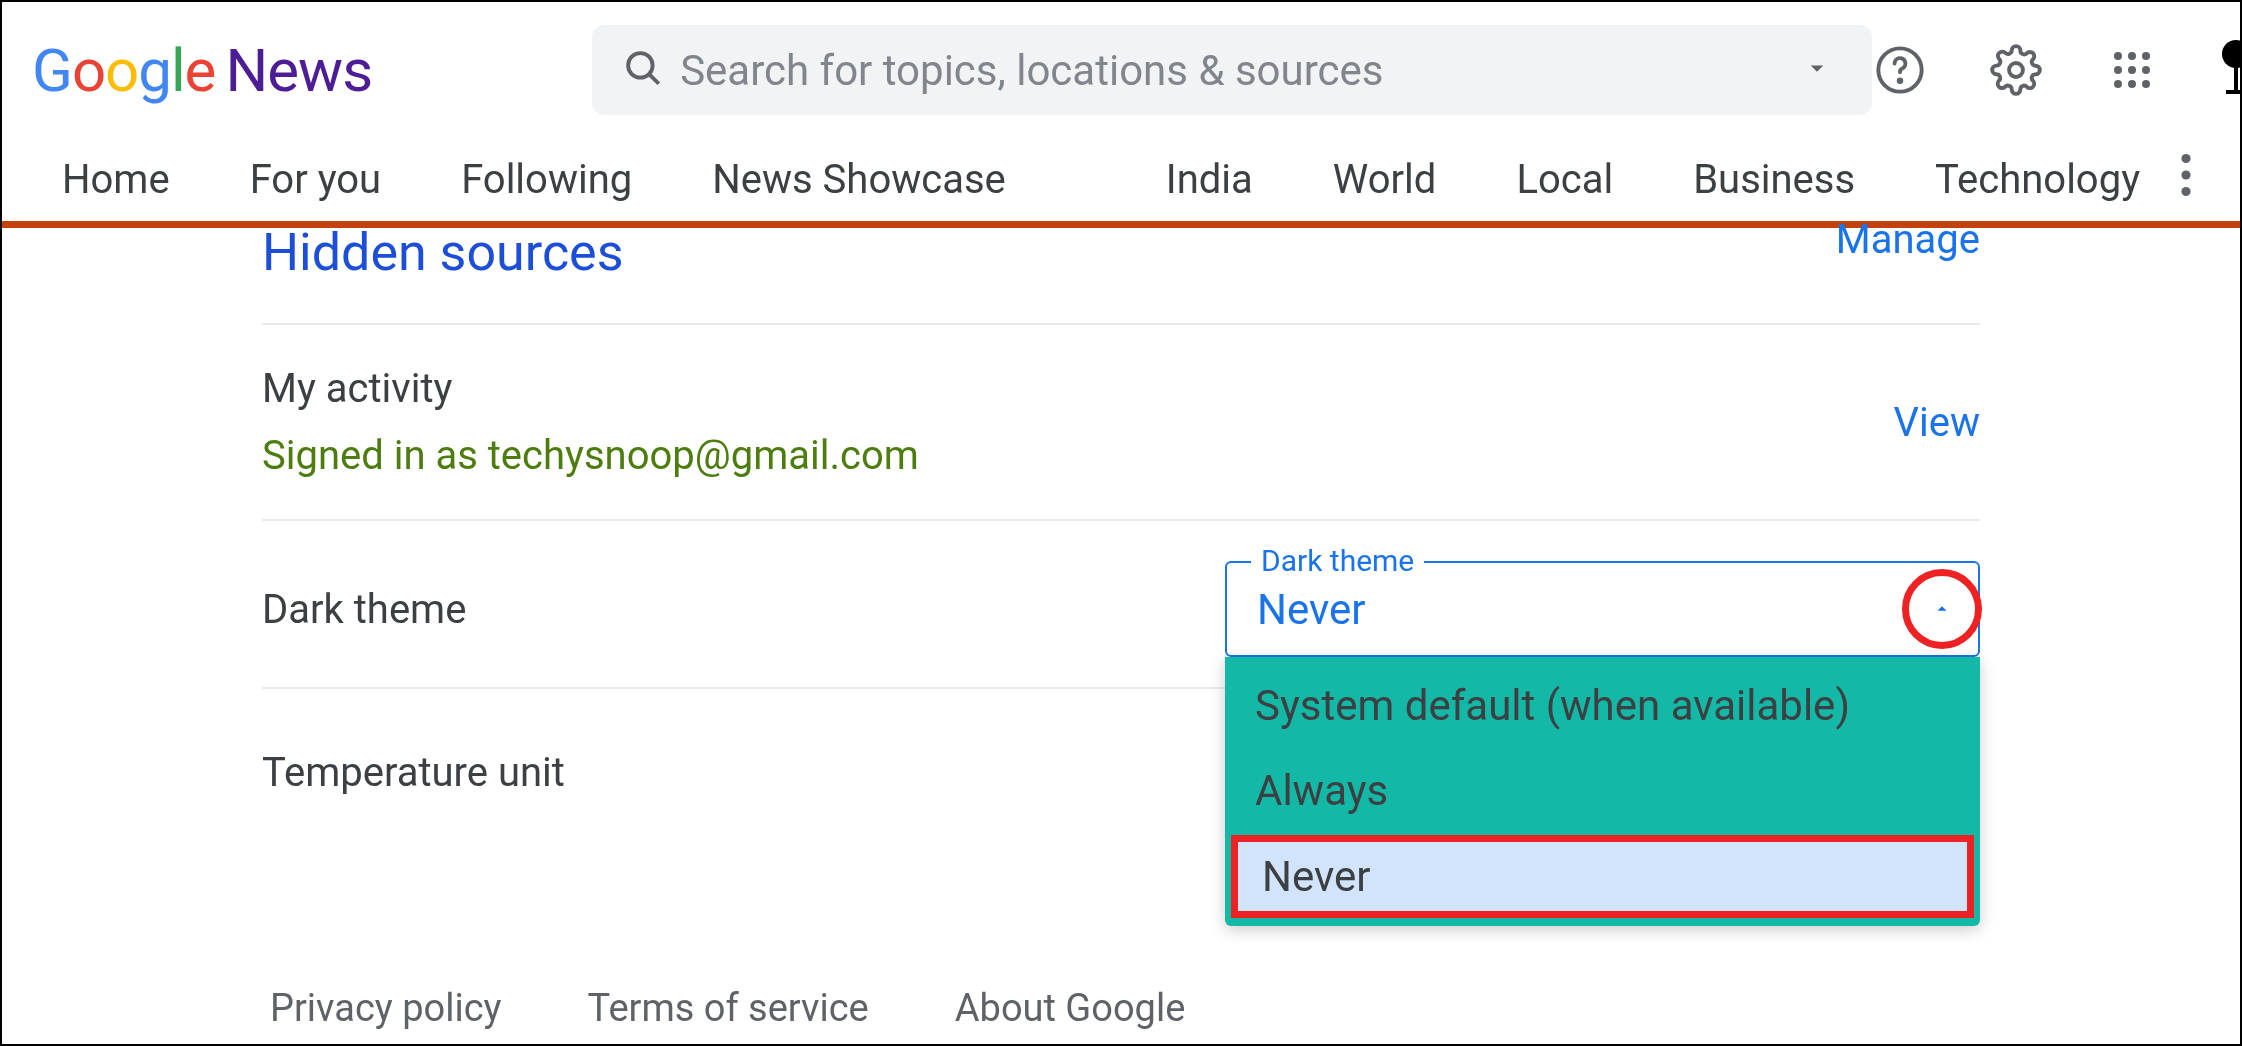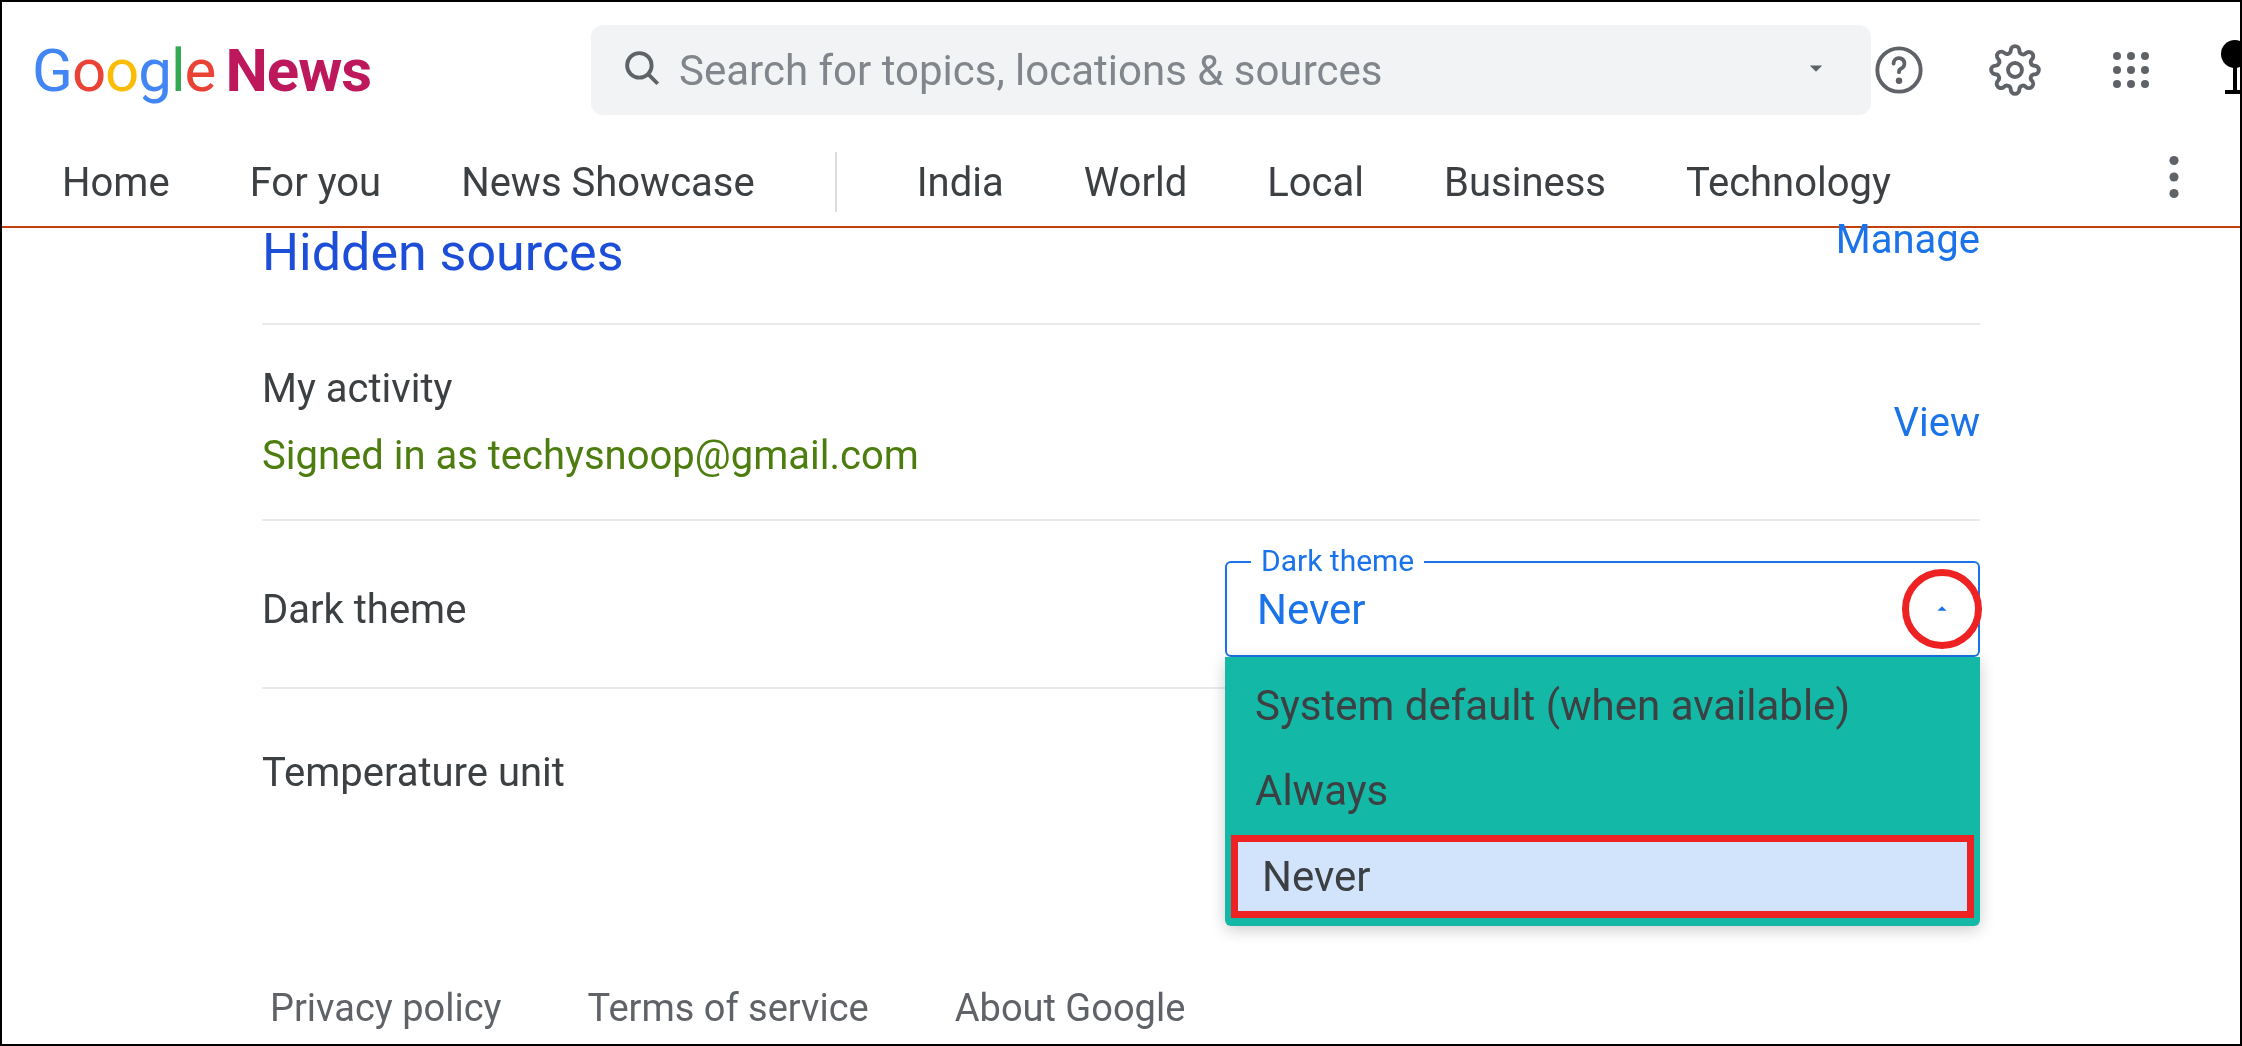--- a/index.html
+++ b/index.html
@@ -7,33 +7,33 @@
 
   
   .header { display: flex; align-items: center; height: 136px; padding: 0 30px; background: #fff; }
   .logo { display: flex; align-items: baseline; font-size: 60px; font-weight: 400; letter-spacing: -1px; }
   .logo .g1 { color: #4285F4; }
   .logo .o1 { color: #EA4335; }
   .logo .o2 { color: #FBBC05; }
   .logo .g2 { color: #4285F4; }
   .logo .l  { color: #34A853; }
   .logo .e  { color: #EA4335; }
-  .logo .news { color: #be185d; margin-left: 10px; font-weight: 700; }
+  .logo .news { color: #4c1d95; margin-left: 10px; font-weight: 400; }
 
   .search-container { flex: 0 0 auto; margin-left: 220px; width: 1280px; height: 90px; background: #f1f3f4; border-radius: 12px; display: flex; align-items: center; padding: 0 30px; }
   .search-icon { color: #5f6368; flex: 0 0 auto; }
   .search-input { flex: 1; border: none; background: transparent; font-size: 42px; color: #5f6368; margin-left: 16px; outline: none; }
   .search-input::placeholder { color: #80868b; }
   .dropdown-caret { color: #5f6368; flex: 0 0 auto; margin-right: 10px; }
 
   .header-actions { margin-left: auto; display: flex; align-items: center; gap: 60px; }
   .icon-btn { width: 56px; height: 56px; display: flex; align-items: center; justify-content: center; cursor: pointer; color: #5f6368; }
 
   
-  .nav { display: flex; align-items: center; height: 90px; border-bottom: 2px solid #c2410c; padding: 0 20px; font-size: 40px; color: #3c4043; }
+  .nav { display: flex; align-items: center; height: 90px; border-bottom: 7px solid #c2410c; padding: 0 20px; font-size: 40px; color: #3c4043; }
   .nav-item { padding: 0 40px; cursor: pointer; white-space: nowrap; }
   .nav-sep { width: 2px; height: 60px; background: #dadce0; margin: 0 40px; }
   .nav-more { margin-left: auto; margin-right: 40px; cursor: pointer; color: #5f6368; }
 
   
   .content { padding: 0 260px; }
   .row { display: flex; align-items: flex-start; padding: 40px 0; border-bottom: 2px solid #e8eaed; position: relative; }
   .row.no-border { border-bottom: none; }
   .row-title { font-size: 40px; color: #3c4043; flex: 1; }
   .row-sub { font-size: 40px; color: #4d7c0f; margin-top: 20px; }
@@ -131,20 +131,21 @@
     <div class="avatar">
       <span class="avatar-stem1"></span>
         <span class="avatar-base"></span>
     </div>
   </div>
 </div>
 
 <div class="nav">
   <span class="nav-item">Home</span>
   <span class="nav-item">For you</span>
+  <span class="nav-item">Following</span>
   <span class="nav-item">News Showcase</span>
   <span class="nav-sep"></span>
   <span class="nav-item">India</span>
   <span class="nav-item">World</span>
   <span class="nav-item">Local</span>
   <span class="nav-item">Business</span>
   <span class="nav-item">Technology</span>
   <span class="nav-more">
     <svg width="12" height="44" viewBox="0 0 6 24" fill="currentColor">
         <circle cx="3" cy="3" r="2.5"></circle>

